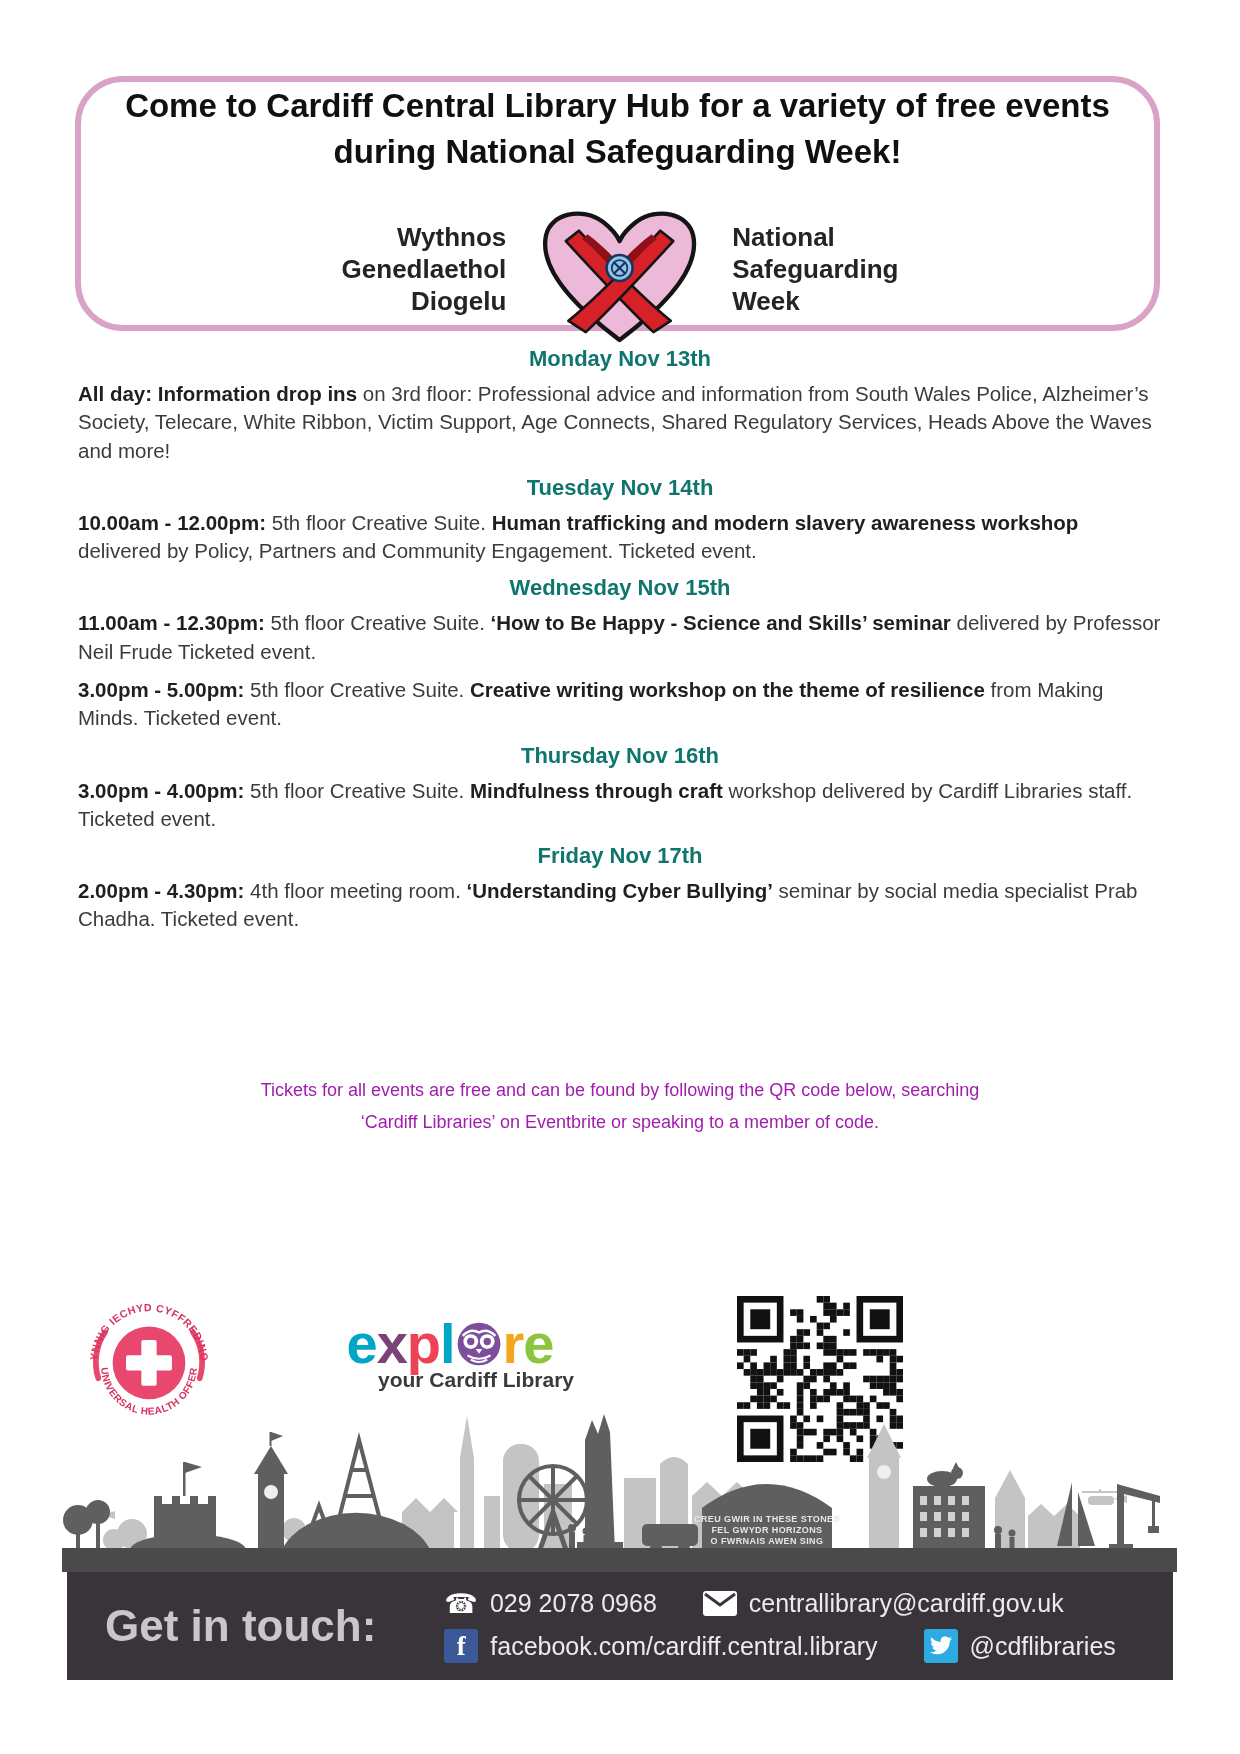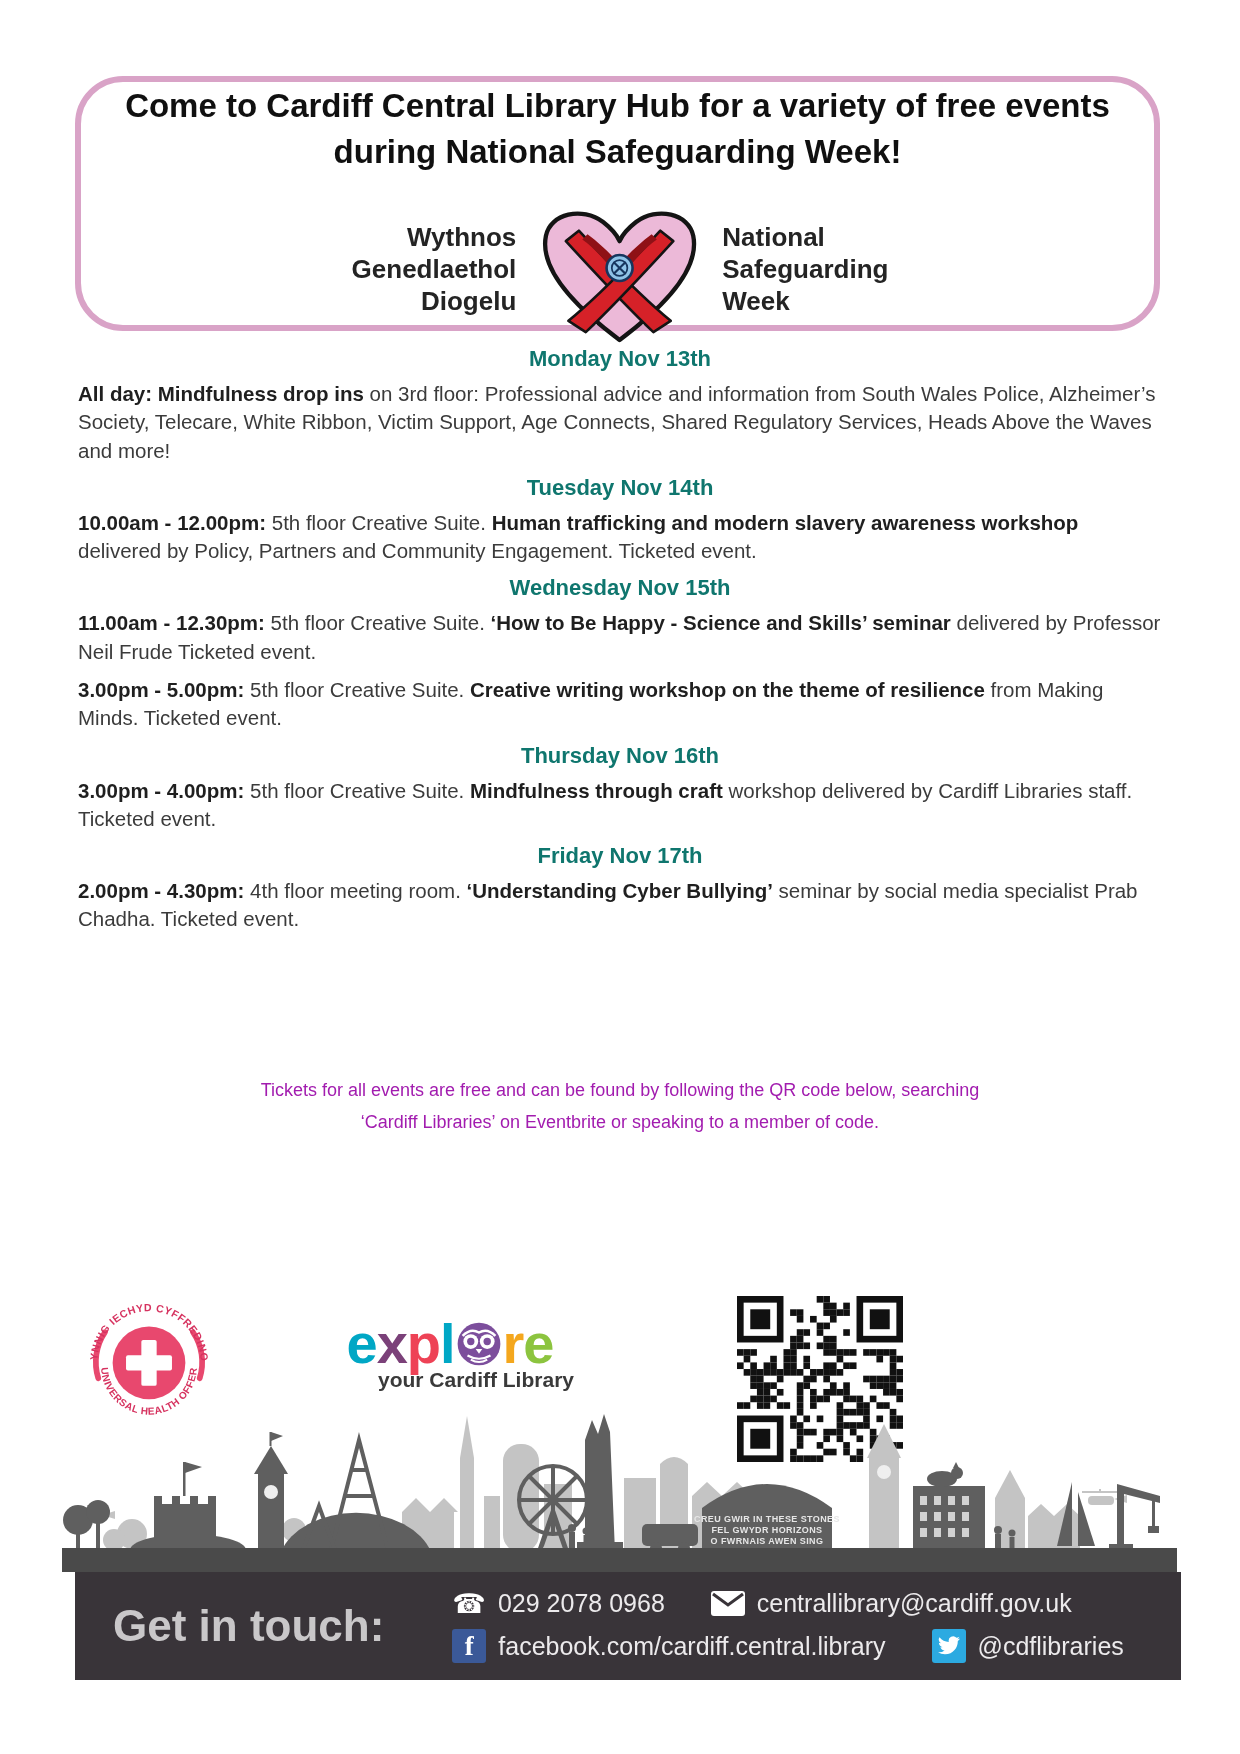--- a/index.html
+++ b/index.html
@@ -13,21 +13,21 @@
   .page{position:relative;width:1240px;height:1754px;background:#fff;overflow:hidden;
         font-family:"Liberation Sans",sans-serif;color:var(--body-text)}
 
   
   .header-box{position:absolute;left:75px;top:76px;width:1085px;height:255px;
               border:6px solid var(--accent-pink);border-radius:48px;background:#fff}
   .title{padding-top:1px;text-align:center;font-weight:bold;font-size:33px;line-height:1.4;color:#101010}
   .title div{white-space:nowrap}
 
   .logo-row{position:absolute;top:183px;left:50%;transform:translateX(-50%);
-            display:flex;align-items:center;gap:12px;z-index:2}
+            display:flex;align-items:center;gap:22px;z-index:2}
   .logo-text{font-weight:bold;font-size:26px;line-height:1.22;color:#242424}
   .welsh{text-align:right}
   .english{text-align:left}
 
   
   .schedule{position:absolute;left:78px;top:338px;width:1084px;font-size:20.5px}
   .schedule h3{text-align:center;font-size:22px;color:#0f766e;margin:8px 0 8px;font-weight:bold}
   .schedule p{margin:0 0 10px;line-height:1.38;color:#3b3b3b}
   .schedule .b{font-weight:bold;color:#1f1f1f}
 
@@ -42,21 +42,21 @@
   .explore-word .owl{margin:0 1px}
   .explore-tagline{text-align:right;font-size:21px;font-weight:bold;color:#3a3a3a;margin-top:-4px;padding-right:4px}
   .qr{position:absolute;left:737px;top:1296px;width:166px;height:166px}
   .cardiff{position:absolute;left:1018px;top:1280px;width:152px;text-align:center}
   .cardiff-name{display:inline-block;font-family:"Liberation Serif",serif;color:var(--teal);
                 font-size:24px;letter-spacing:1.5px;border-bottom:2px solid var(--teal);
                 padding:0 2px 1px;margin-top:1px;line-height:1.1}
 
   
   .skyline{position:absolute;left:62px;top:1400px}
-  .footer{position:absolute;left:75px;top:1572px;width:1106px;height:108px;background:var(--footer-bg);
+  .footer{position:absolute;left:67px;top:1572px;width:1106px;height:108px;background:var(--footer-bg);
           display:flex;align-items:center}
   .git{margin-left:38px;font-size:44px;font-weight:bold;color:#c9c7c9;white-space:nowrap}
   .contact{margin-left:68px;display:flex;flex-direction:column;gap:11px;font-size:25px;color:var(--footer-text)}
   .crow{display:flex;align-items:center;gap:12px}
   .icon-glyph{font-family:"DejaVu Sans",sans-serif;color:#fff;font-size:27px;line-height:1}
   .sq{width:34px;height:34px;border-radius:3px;display:flex;align-items:center;justify-content:center}
   .fb{background:var(--fb);color:#fff;font-weight:bold;font-size:27px;font-family:"Liberation Serif",serif}
   .tw{background:var(--tw)}
   .gap-l{margin-left:34px}
 </style>
@@ -92,21 +92,21 @@
     </span>
     <div class="logo-text english">
       <div>National</div>
       <div>Safeguarding</div>
       <div>Week</div>
     </div>
   </div>
 
   <div class="schedule" id="schedule">
       <h3>Monday Nov 13th</h3>
-      <p><span class="b">All day:  Mindfulness drop ins </span><span>on 3rd floor:  Professional advice and information from South Wales Police, Alzheimer’s Society, Telecare, White Ribbon, Victim Support, Age Connects, Shared Regulatory Services, Heads Above the Waves and more!</span></p>
+      <p><span class="b">All day:  Information drop ins </span><span>on 3rd floor:  Professional advice and information from South Wales Police, Alzheimer’s Society, Telecare, White Ribbon, Victim Support, Age Connects, Shared Regulatory Services, Heads Above the Waves and more!</span></p>
       <h3>Tuesday Nov 14th</h3>
       <p><span class="b">10.00am - 12.00pm:</span><span>  5th floor Creative Suite.  </span><span class="b">Human trafficking and modern slavery awareness workshop</span><span> delivered by Policy, Partners and Community Engagement. Ticketed event.</span></p>
       <h3>Wednesday Nov 15th</h3>
       <p><span class="b">11.00am - 12.30pm:</span><span>  5th floor Creative Suite.  </span><span class="b">‘How to Be Happy - Science and Skills’ seminar</span><span> delivered by Professor Neil Frude Ticketed event.</span></p>
       <p><span class="b">3.00pm - 5.00pm:</span><span>  5th floor Creative Suite.  </span><span class="b">Creative writing workshop on the theme of resilience</span><span> from Making Minds.  Ticketed event.</span></p>
       <h3>Thursday Nov 16th</h3>
       <p><span class="b">3.00pm - 4.00pm:</span><span>  5th floor Creative Suite.  </span><span class="b">Mindfulness through craft</span><span> workshop delivered by Cardiff Libraries staff.  Ticketed event.</span></p>
       <h3>Friday Nov 17th</h3>
       <p><span class="b">2.00pm - 4.30pm:</span><span>  4th floor meeting room.  </span><span class="b">‘Understanding Cyber Bullying’</span><span> seminar by social media specialist Prab Chadha.   Ticketed event.</span></p>
     </div>

